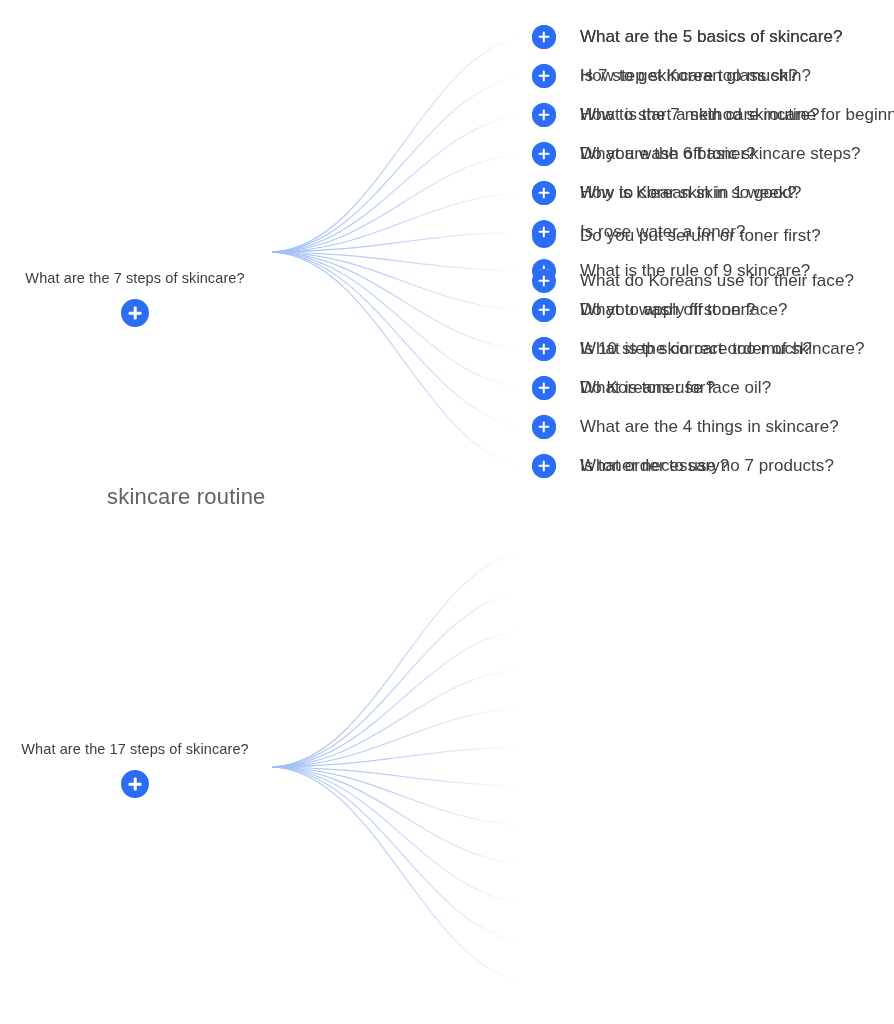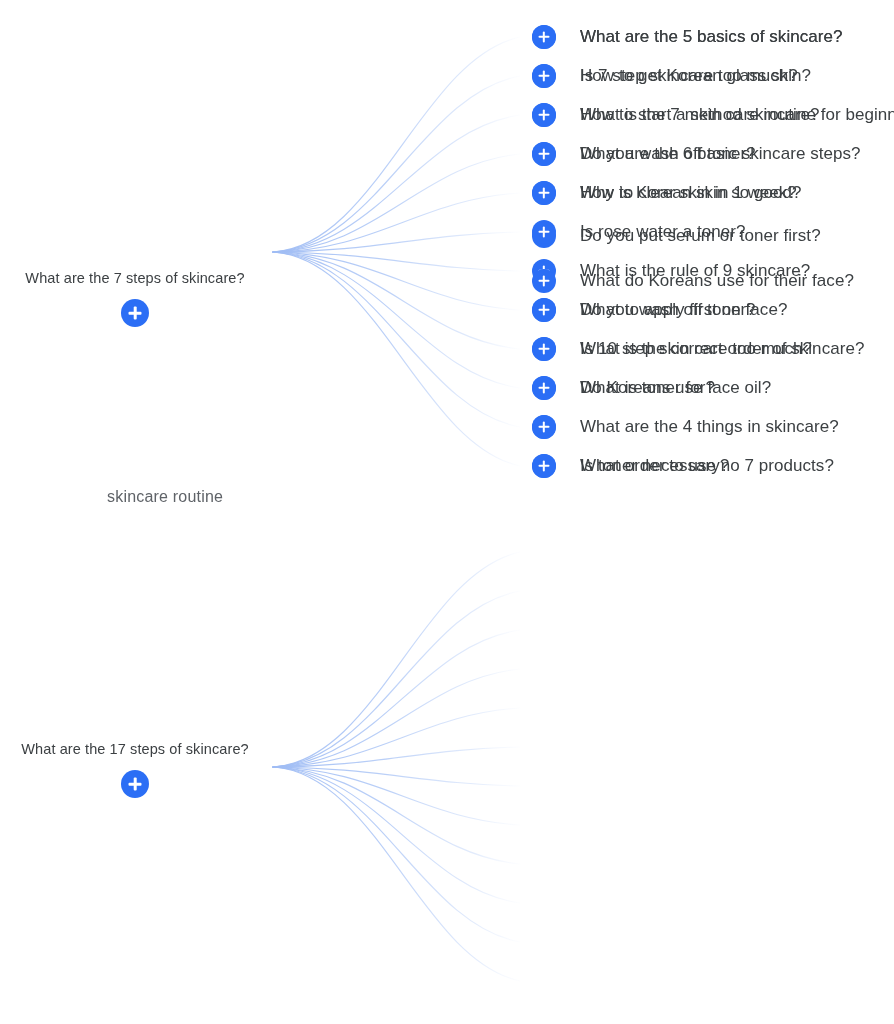--- a/index.html
+++ b/index.html
@@ -100,21 +100,21 @@
     font-size: 17px;
     color: #3c4043;
     line-height: 20px;
     letter-spacing: .05px;
     white-space: nowrap;
   }
 
   
   .section-title {
     position: absolute;
-    font-size: 16px;
+    font-size: 22px;
     color: #5f6368;
     letter-spacing: .2px;
     line-height: 26px;
     white-space: nowrap;
   }
 </style>
 </head>
 <body>
 
 <svg class="fan-layer" viewBox="0 0 894 1024" width="894" height="1024" aria-hidden="true">

